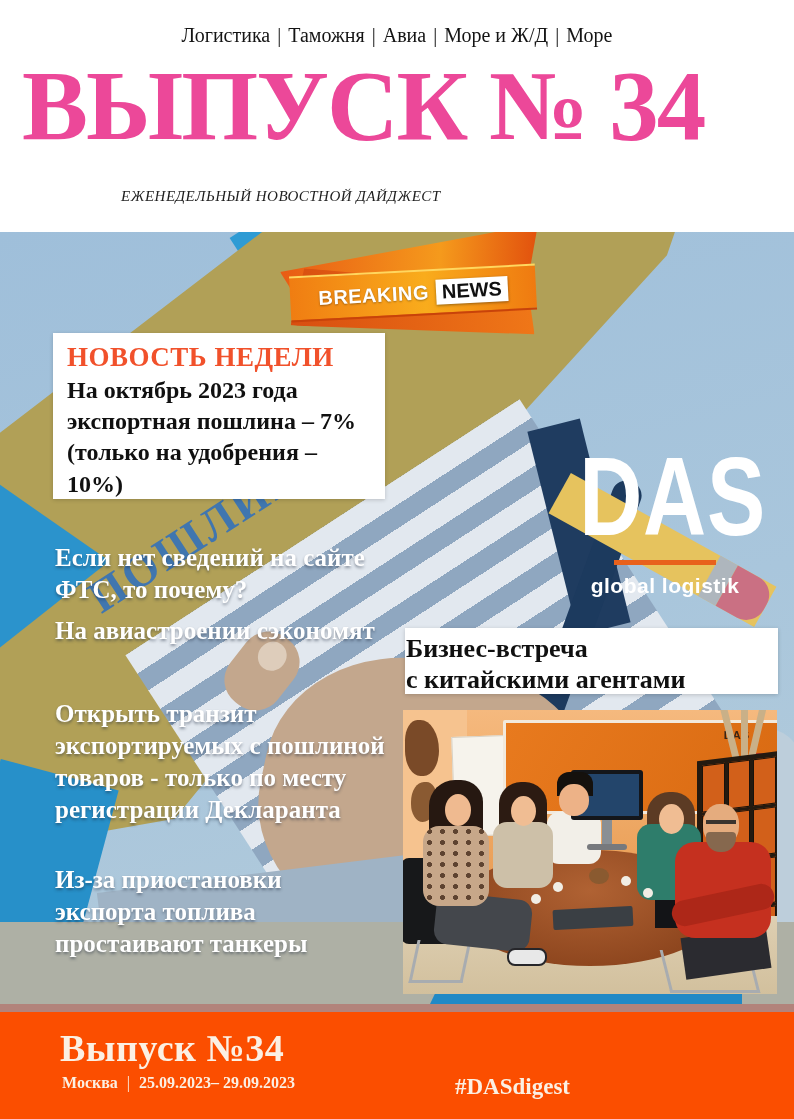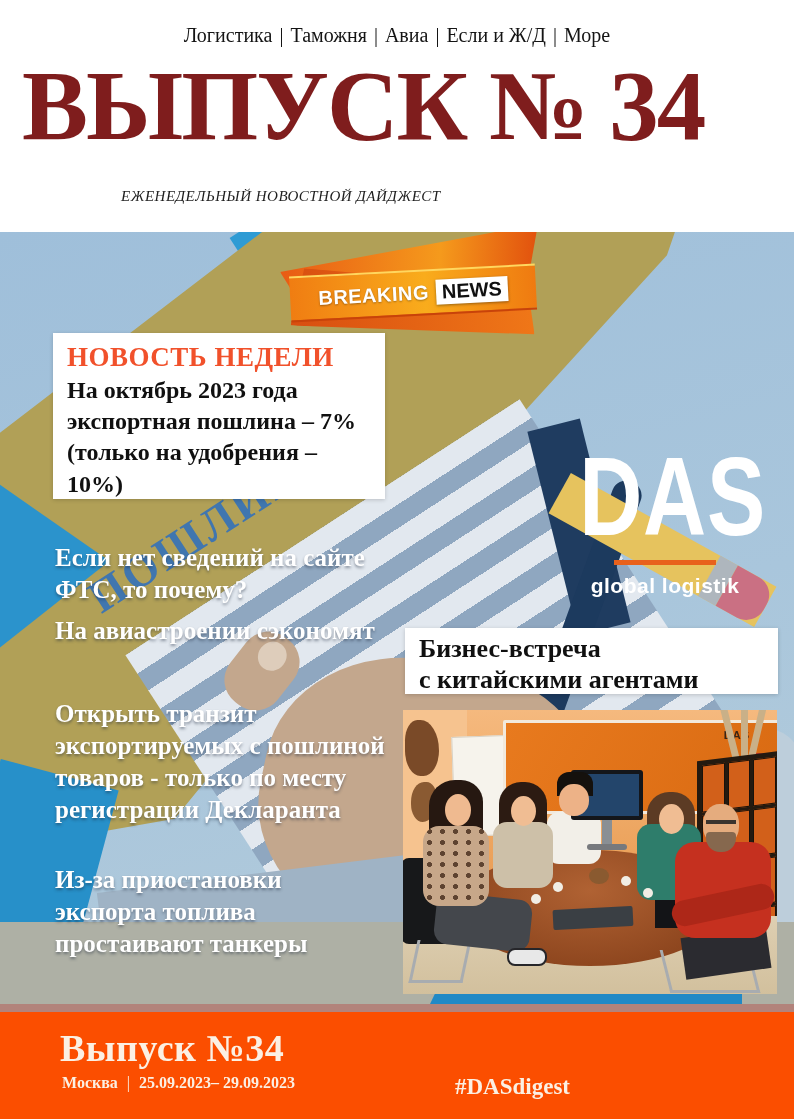--- a/index.html
+++ b/index.html
@@ -1,21 +1,21 @@
 <!DOCTYPE html>
 <html><head>
 <meta charset="utf-8">
 <style>
   html,body{margin:0;padding:0;background:#888;}
   #page{position:relative;width:794px;height:1119px;margin:0 auto;background:#fff;overflow:hidden;
         font-family:"Liberation Serif",serif;-webkit-font-smoothing:antialiased;}
   
   .nav{position:absolute;top:24px;left:0;width:100%;text-align:center;font-size:20px;color:#141414;}
   .nav .sep{margin:0 7px;}
-  .title{position:absolute;left:22px;top:54px;font-size:99px;font-weight:bold;color:#7f1d1d;
+  .title{position:absolute;left:22px;top:54px;font-size:99px;font-weight:bold;color:#ec4899;
          letter-spacing:-2px;line-height:1.06;white-space:nowrap;}
   .subtitle{position:absolute;left:121px;top:188px;font-style:italic;font-size:15px;color:#1e1e1e;letter-spacing:.5px;}
   
   .hero{position:absolute;left:0;top:232px;width:794px;height:772px;overflow:hidden;
         background:linear-gradient(165deg,#9FBFDA 0%,#A9C6DC 55%,#B5CCDA 100%);}
   .hero *{position:absolute;}
   .khaki{left:0;top:0;width:794px;height:772px;background:#B1A057;z-index:2;
          clip-path:polygon(33% 0,85% 0,84% 3%,45% 47%,22% 76%,0 80%,0 26%);}
   .stamp{left:70px;top:266px;z-index:2;transform:rotate(-33deg);color:#3B74B4;font-weight:bold;
          font-size:46px;letter-spacing:3px;opacity:.95;}
@@ -63,21 +63,21 @@
       text-shadow:0 2px 3px rgba(25,35,55,.45);z-index:10;}
   .hl1{top:310px;} .hl2{top:383px;} .hl3{top:466px;} .hl4{top:632px;}
   
   .das{left:555px;top:213px;width:220px;text-align:center;z-index:8;color:#fff;font-family:"Liberation Sans",sans-serif;}
   .das .das-name{position:static;display:block;font-size:112px;font-weight:bold;line-height:.92;letter-spacing:1px;
                  transform:scaleX(.78);transform-origin:50% 50%;}
   .das .das-line{position:static;display:block;width:102px;height:5px;background:#E8611C;margin:12px auto 9px;}
   .das .das-tag{position:static;display:block;font-size:21px;font-weight:600;letter-spacing:.5px;}
   
   .meetbox{left:405px;top:396px;width:373px;height:66px;background:#fff;z-index:9;
-           padding:6px 14px;box-sizing:border-box;font-size:26px;font-weight:bold;line-height:1.18;color:#101010;
+           padding:6px 1px;box-sizing:border-box;font-size:26px;font-weight:bold;line-height:1.18;color:#101010;
            box-shadow:0 1px 4px rgba(0,0,0,.18);}
   .meetbox span{position:static;display:block;}
   
   .photo{left:403px;top:478px;width:374px;height:284px;z-index:9;overflow:hidden;background:#E89C55;}
   .photo *{position:absolute;}
   .ph-wall{left:0;top:0;width:100%;height:100%;background:linear-gradient(180deg,#F5B97E,#E89A4F 70%);}
   .ph-wall-left{left:0;top:0;width:64px;height:100%;background:#F6C38F;}
   .ph-map1{left:2px;top:10px;width:34px;height:56px;background:#7A4A28;border-radius:40% 60% 50% 50%;}
   .ph-map2{left:8px;top:72px;width:26px;height:40px;background:#8A5A32;border-radius:50% 40% 55% 45%;}
   .ph-board{left:100px;top:10px;width:272px;height:88px;background:linear-gradient(120deg,#E87A1E,#D96A12);
@@ -138,21 +138,21 @@
   .f-sub{position:absolute;left:62px;top:62px;font-size:16px;font-weight:bold;}
   .f-sub .fsep{margin:0 9px;font-weight:normal;}
   .f-tags{position:absolute;left:455px;top:62px;display:flex;gap:40px;font-size:23px;font-weight:bold;}
 </style>
 </head>
 <body>
 
 <div id="page">
 
   <div class="nav">
-    <span>Логистика</span><span class="sep">|</span><span>Таможня</span><span class="sep">|</span><span>Авиа</span><span class="sep">|</span><span>Если и Ж/Д</span><span class="sep">|</span><span>Море</span>
+    <span>Логистика</span><span class="sep">|</span><span>Таможня</span><span class="sep">|</span><span>Авиа</span><span class="sep">|</span><span>Море и Ж/Д</span><span class="sep">|</span><span>Море</span>
   </div>
   <div class="title">ВЫПУСК № 34</div>
   <div class="subtitle">ЕЖЕНЕДЕЛЬНЫЙ НОВОСТНОЙ ДАЙДЖЕСТ</div>
 
   <div class="hero">
     <div class="teal-top"></div>
     <div class="khaki"></div>
     <div class="stamp">ПОШЛИНА</div>
     <div class="doc"></div>
     <div class="teal-left"></div>

